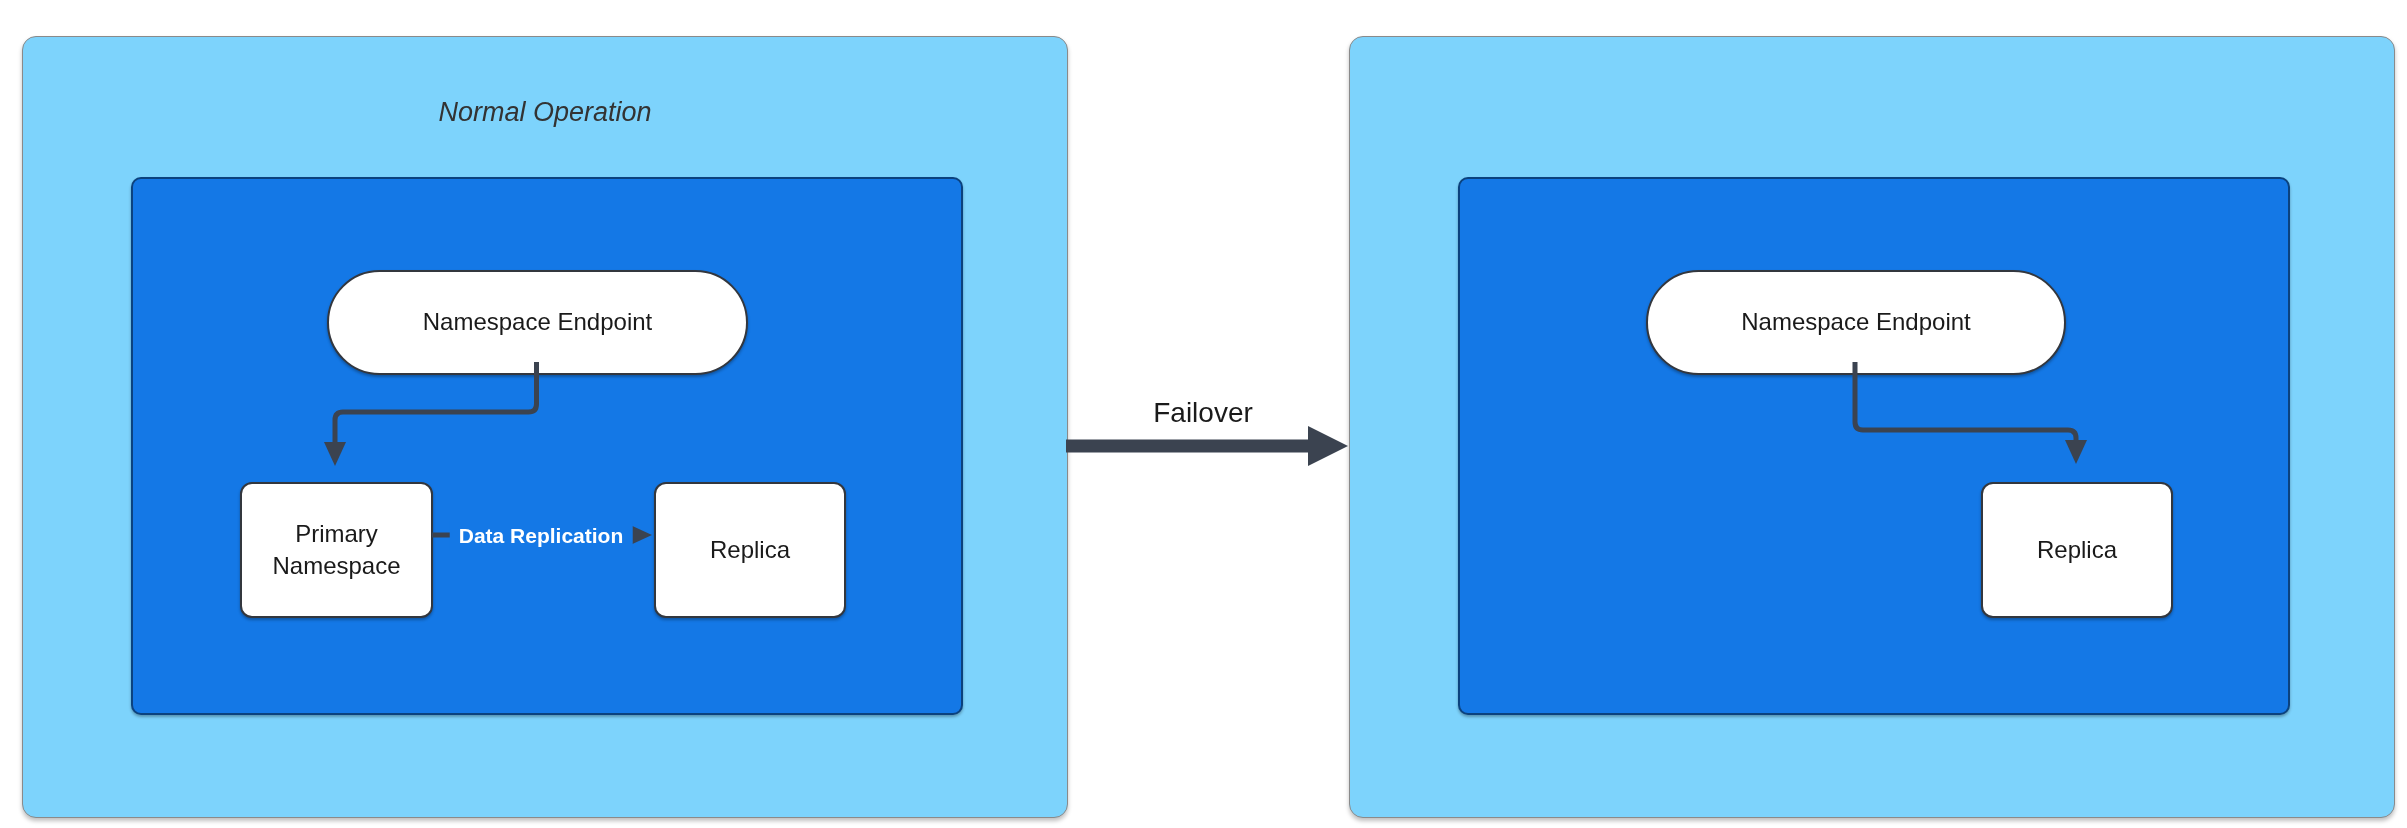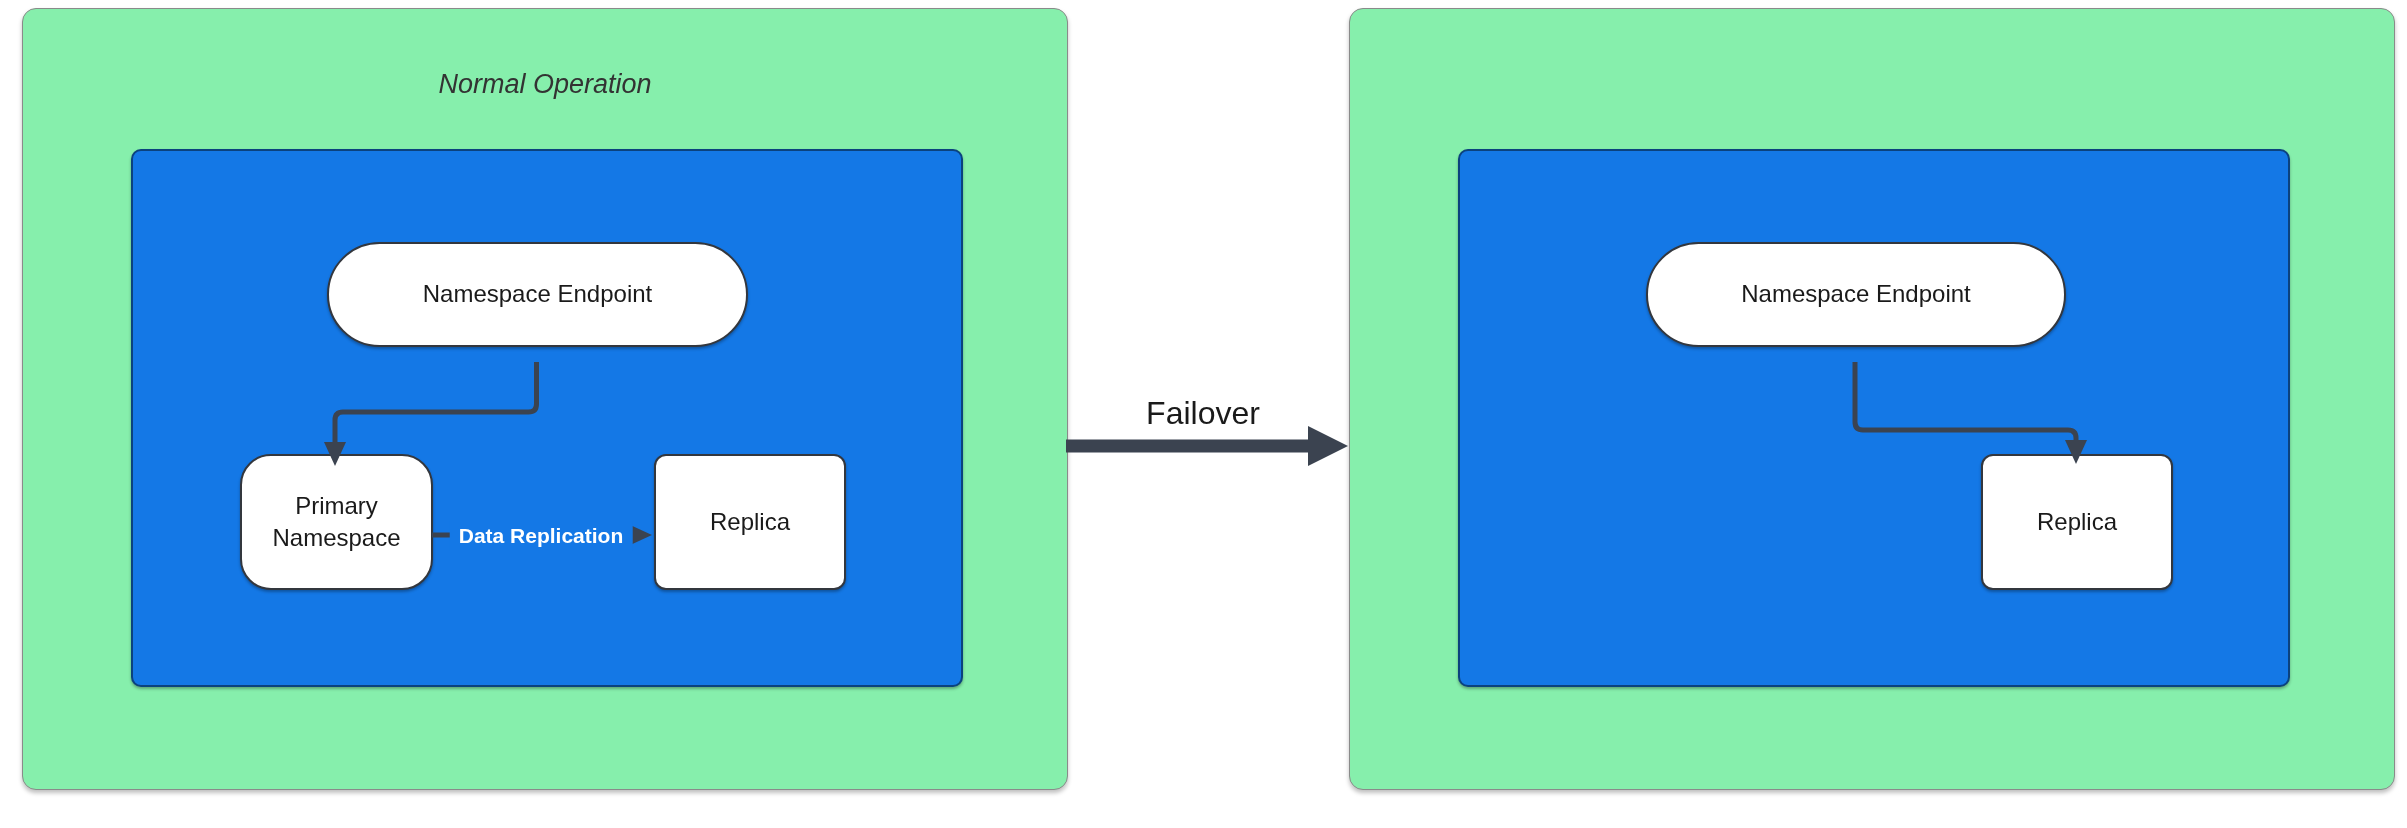--- a/index.html
+++ b/index.html
@@ -1,21 +1,21 @@
 <!DOCTYPE html>
 <html style="--accent-blue: #1478E6; --arrow-dark: #3B4350; --node-border: #33373E; --node-fill: #FFFFFF; --node-text: #1A1A1A; --muted-fill: #E2E2E6; --muted-text: #4E5866; --panel-border: #8A8A8A; --panel-title-text: #333333; --edge-label-text: #FFFFFF;"><head>
 <meta charset="utf-8">
 <style>
   html,body{margin:0;padding:0;background:#ffffff;}
   #canvas{
     position:relative;width:2407px;height:828px;background:#ffffff;overflow:hidden;
     font-family:"Liberation Sans","DejaVu Sans",sans-serif;
   }
   .panel{
-    position:absolute;top:8px;width:1044px;height:780px;background:#86efac;
+    position:absolute;top:36px;width:1044px;height:780px;background:#7dd3fc;
     border:1.5px solid var(--panel-border,#8a8a8a);border-radius:14px;
     box-shadow:0 3px 4px rgba(0,0,0,.25);
   }
   .panel-title{
     position:absolute;top:60px;left:0;width:100%;text-align:center;
     font-style:italic;font-size:27px;color:var(--panel-title-text,#333333);
   }
   .blue-rect{
     position:absolute;left:108px;top:140px;width:828px;height:534px;
     background:var(--accent-blue,#1478e6);
@@ -38,35 +38,35 @@
   path.connector{fill:none;stroke:var(--arrow-dark,#3b4350);stroke-width:5;stroke-linecap:butt;stroke-linejoin:round;}
   line.fail-shaft{stroke:var(--arrow-dark,#3b4350);stroke-width:13;}
   polygon.head{fill:var(--arrow-dark,#3b4350);stroke:none;}
   .edge-label{
     position:absolute;transform:translate(-50%,-50%);white-space:nowrap;
     background:var(--accent-blue,#1478e6);color:var(--edge-label-text,#ffffff);
     font-weight:700;font-size:21px;padding:3px 9px;
   }
   .fail-label{
     position:absolute;transform:translate(-50%,-50%);white-space:nowrap;
-    font-size:32px;color:var(--node-text,#1a1a1a);
+    font-size:28px;color:var(--node-text,#1a1a1a);
   }
 </style>
 </head>
 <body>
 
 <div id="canvas">
 
   <div class="panel" style="left:22px;">
     <div class="panel-title">Normal Operation</div>
     <div class="blue-rect"></div>
     <div class="node pill" style="left:304px;top:233px;width:421px;height:105px;">
       <span>Namespace Endpoint</span>
     </div>
-    <div class="node" style="left:217px;top:445px;width:193px;height:136px;border-radius:31px;">
+    <div class="node" style="left:217px;top:445px;width:193px;height:136px;">
       <span>Primary Namespace</span>
     </div>
     <div class="node" style="left:631px;top:445px;width:192px;height:136px;">
       <span>Replica</span>
     </div>
   </div>
 
   <div class="panel" style="left:1349px;">
     <div class="blue-rect"></div>
     <div class="node pill" style="left:296px;top:233px;width:420px;height:105px;">

